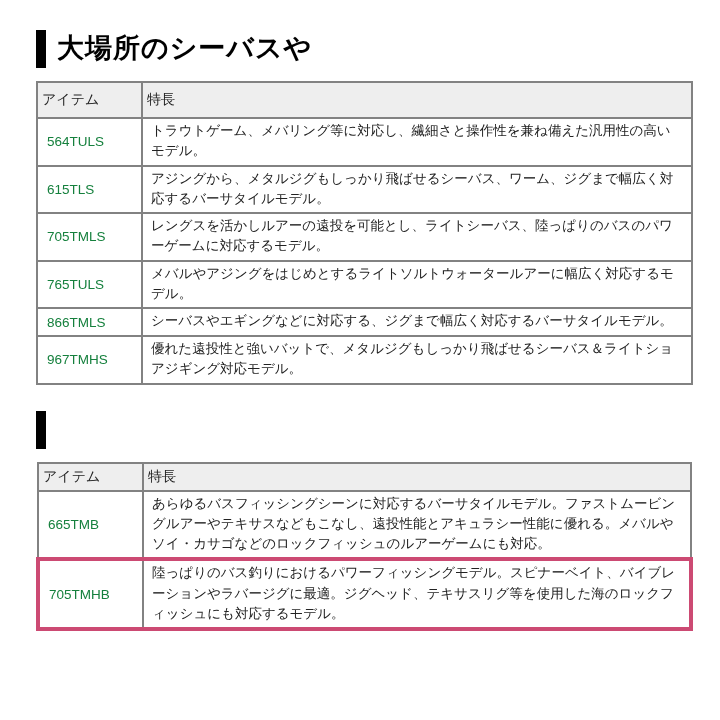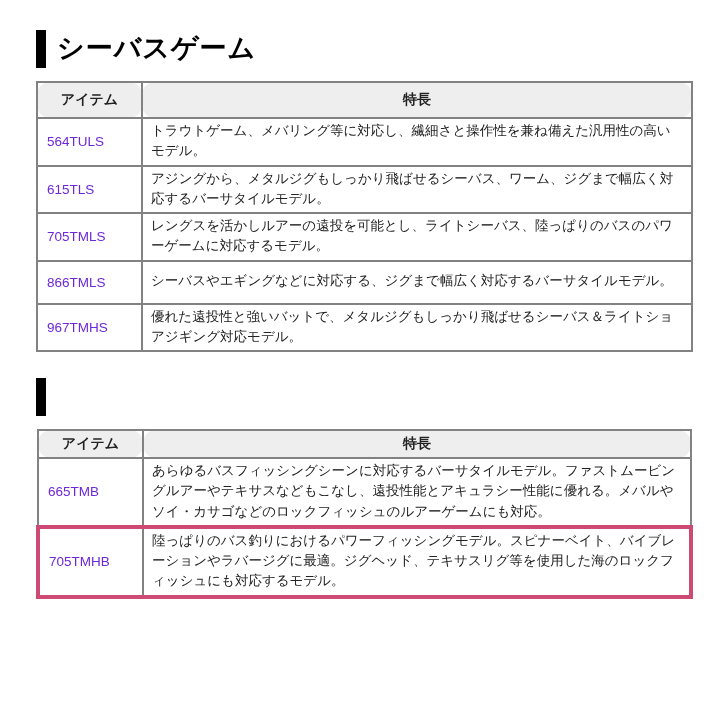--- a/index.html
+++ b/index.html
@@ -52,55 +52,54 @@
     table-layout: fixed;
     font-size: 13.5px;
     border: 2px solid var(--table-border);
   }
   table.spec th, table.spec td {
     border: 2px solid var(--table-border);
     vertical-align: middle;
   }
   table.spec th {
     background: var(--header-bg);
-    font-weight: bold;
-    text-align: center;
+    font-weight: normal;
+    text-align: left;
     padding: 8px 4px;
     font-size: 14px;
-    border-radius: 13px;
   }
   table.spec.compact-header th { padding: 4px 4px; }
   col.item-col { width: 105px; }
   td.item-cell {
     padding: 4px 20px 4px 9px;
     white-space: nowrap;
-    color: #6d28d9;
+    color: #15803d;
   }
   td.feature-cell {
     padding: 2px 8px 3px 8px;
     line-height: 1.5;
     text-align: left;
   }
-  table.spec tr.row-tall td { height: 43px; }
+  table.spec tr.row-tall td { height: 28px; }
   tr.highlight td {
     border-top: 4px solid var(--highlight-border);
     border-bottom: 4px solid var(--highlight-border);
   }
   tr.highlight td:first-child { border-left: 4px solid var(--highlight-border); }
   tr.highlight td:last-child  { border-right: 4px solid var(--highlight-border); }
 </style>
 </head>
 <body>
 
 <div class="page">
 
   <div class="section">
     <div class="section-title">
       <span class="bar"></span>
-      <h1>シーバスゲーム</h1>
+      <h1>大場所のシーバスや</h1>
     </div>
     <table class="spec">
       <colgroup>
           <col class="item-col">
           <col>
         </colgroup>
       <thead>
         <tr>
           <th>アイテム</th>
           <th>特長</th>
@@ -112,20 +111,24 @@
             <td class="item-cell">564TULS</td>
             <td class="feature-cell">トラウトゲーム、メバリング等に対応し、繊細さと操作性を兼ね備えた汎用性の高いモデル。</td>
           </tr>
           <tr class="row-tall">
             <td class="item-cell">615TLS</td>
             <td class="feature-cell">アジングから、メタルジグもしっかり飛ばせるシーバス、ワーム、ジグまで幅広く対応するバーサタイルモデル。</td>
           </tr>
           <tr class="row-tall">
             <td class="item-cell">705TMLS</td>
             <td class="feature-cell">レングスを活かしルアーの遠投を可能とし、ライトシーバス、陸っぱりのバスのパワーゲームに対応するモデル。</td>
+          </tr>
+          <tr class="row-tall">
+            <td class="item-cell">765TULS</td>
+            <td class="feature-cell">メバルやアジングをはじめとするライトソルトウォータールアーに幅広く対応するモデル。</td>
           </tr>
           <tr class="row-tall">
             <td class="item-cell">866TMLS</td>
             <td class="feature-cell">シーバスやエギングなどに対応する、ジグまで幅広く対応するバーサタイルモデル。</td>
           </tr>
           <tr class="row-tall">
             <td class="item-cell">967TMHS</td>
             <td class="feature-cell">優れた遠投性と強いバットで、メタルジグもしっかり飛ばせるシーバス＆ライトショアジギング対応モデル。</td>
           </tr>
         </tbody>

